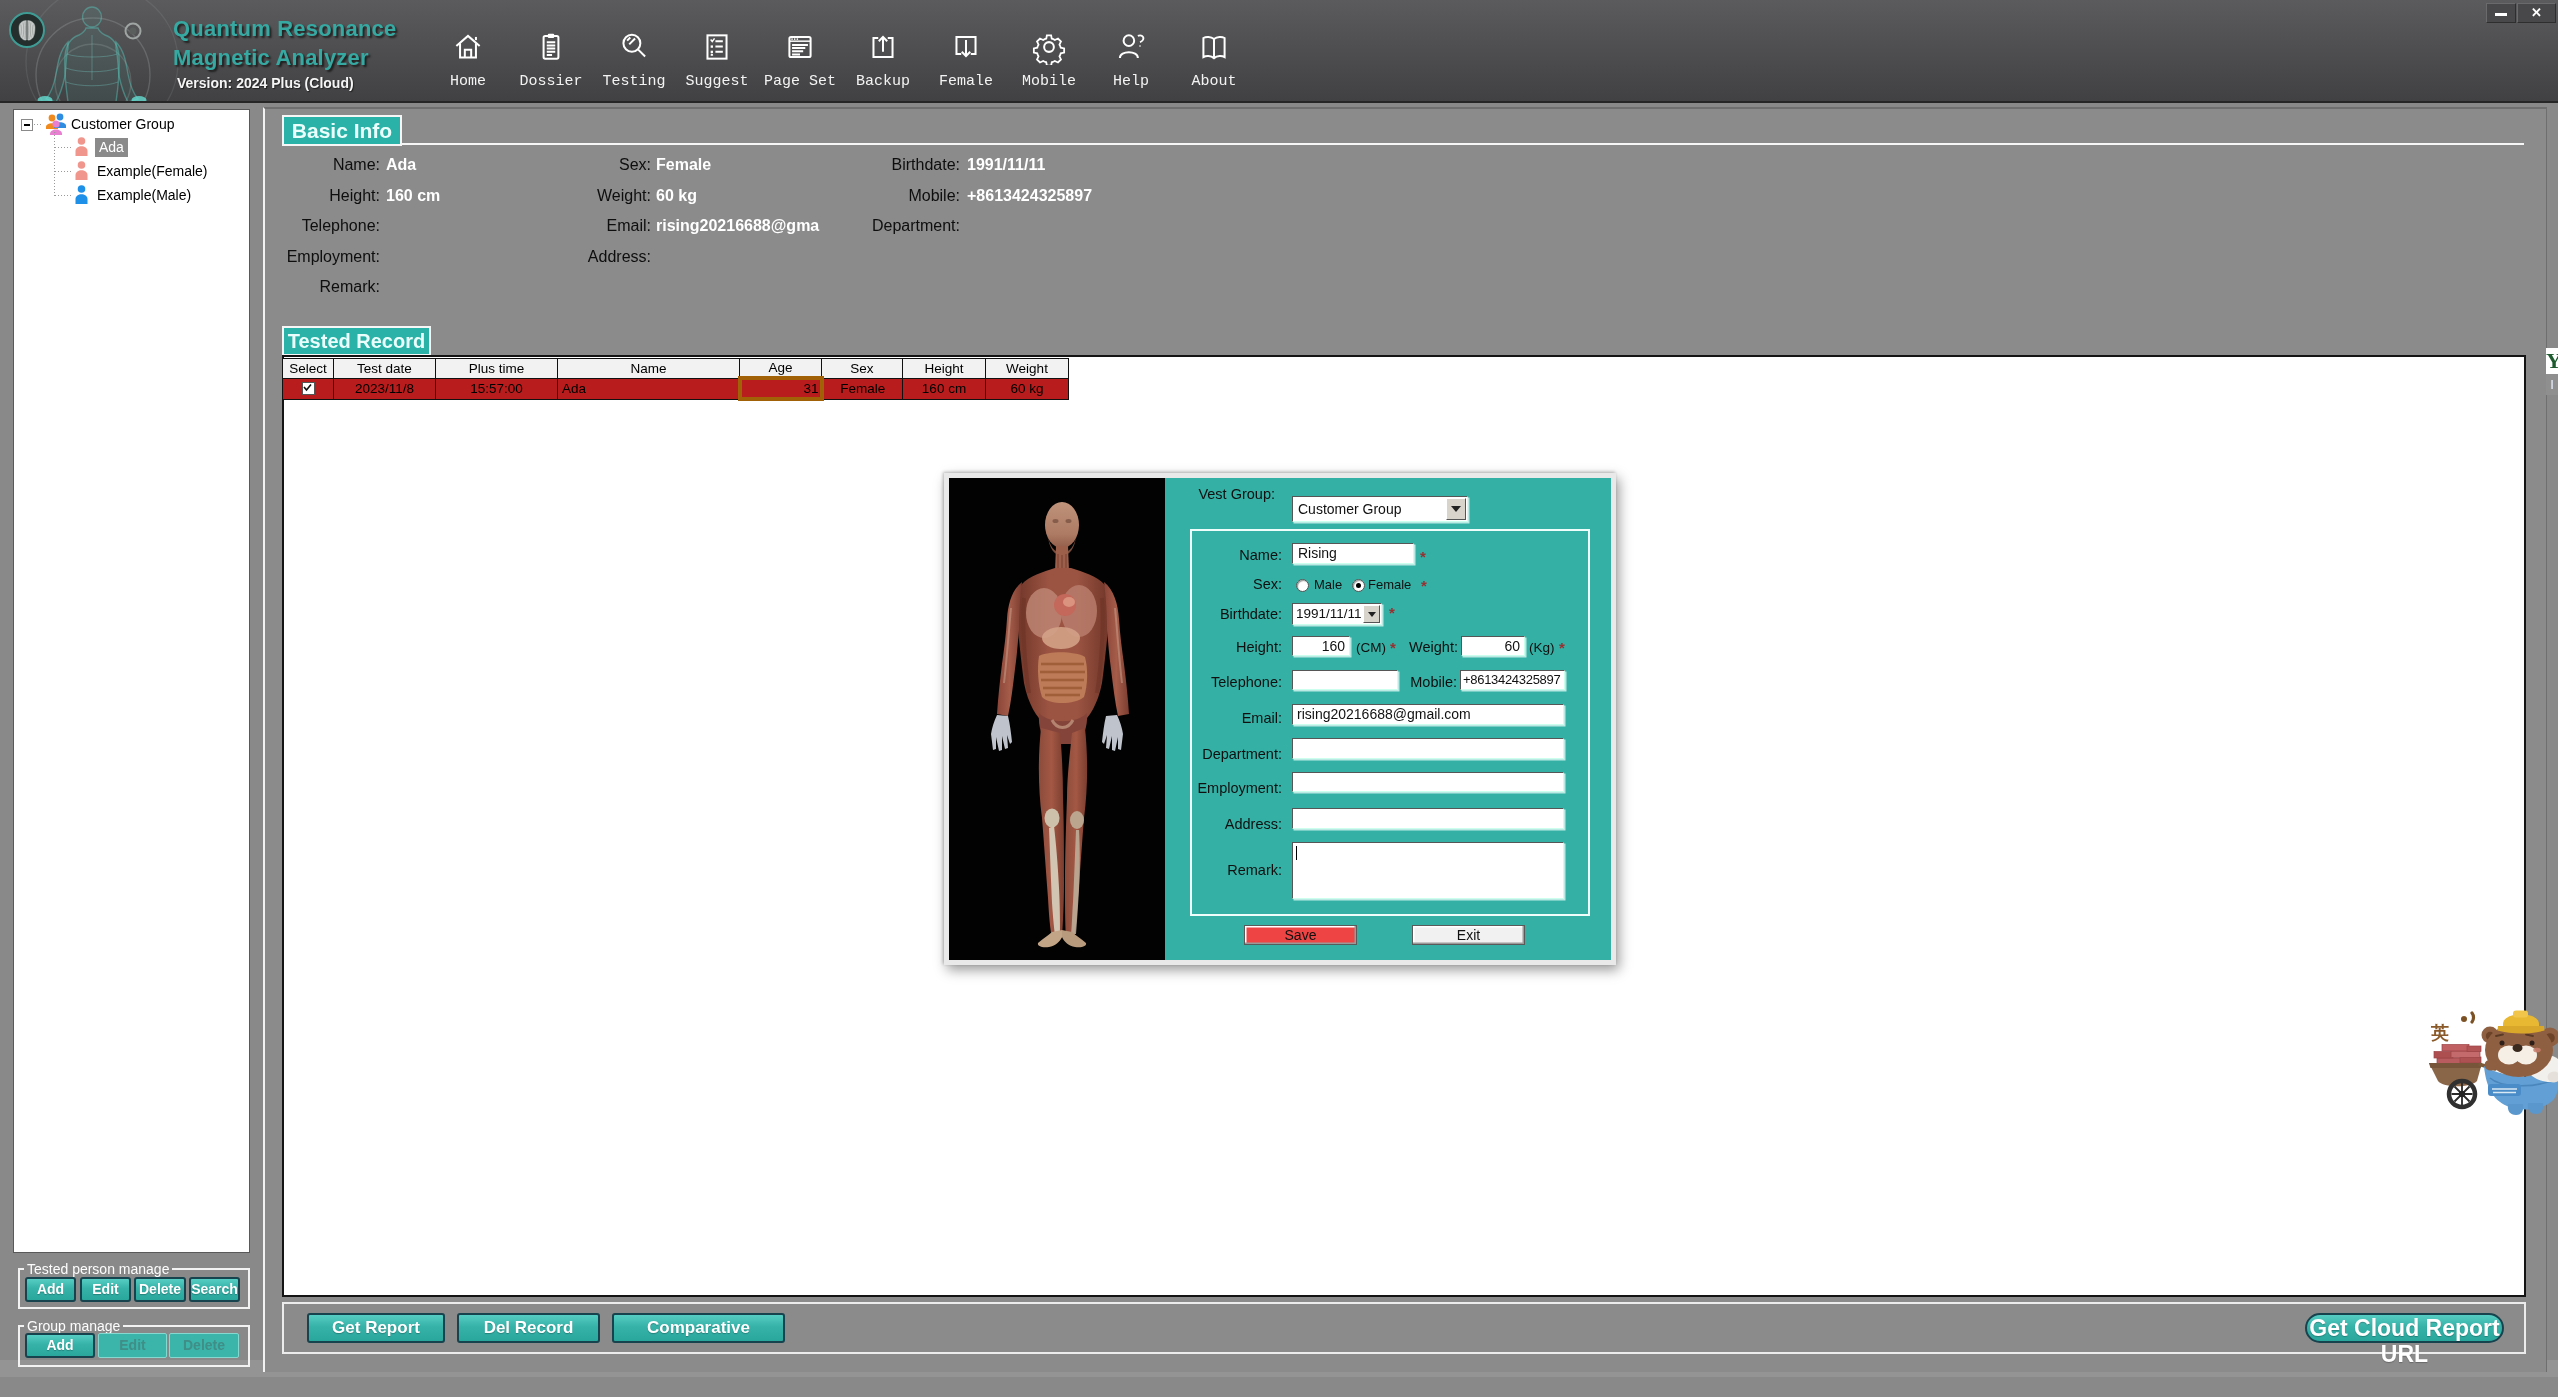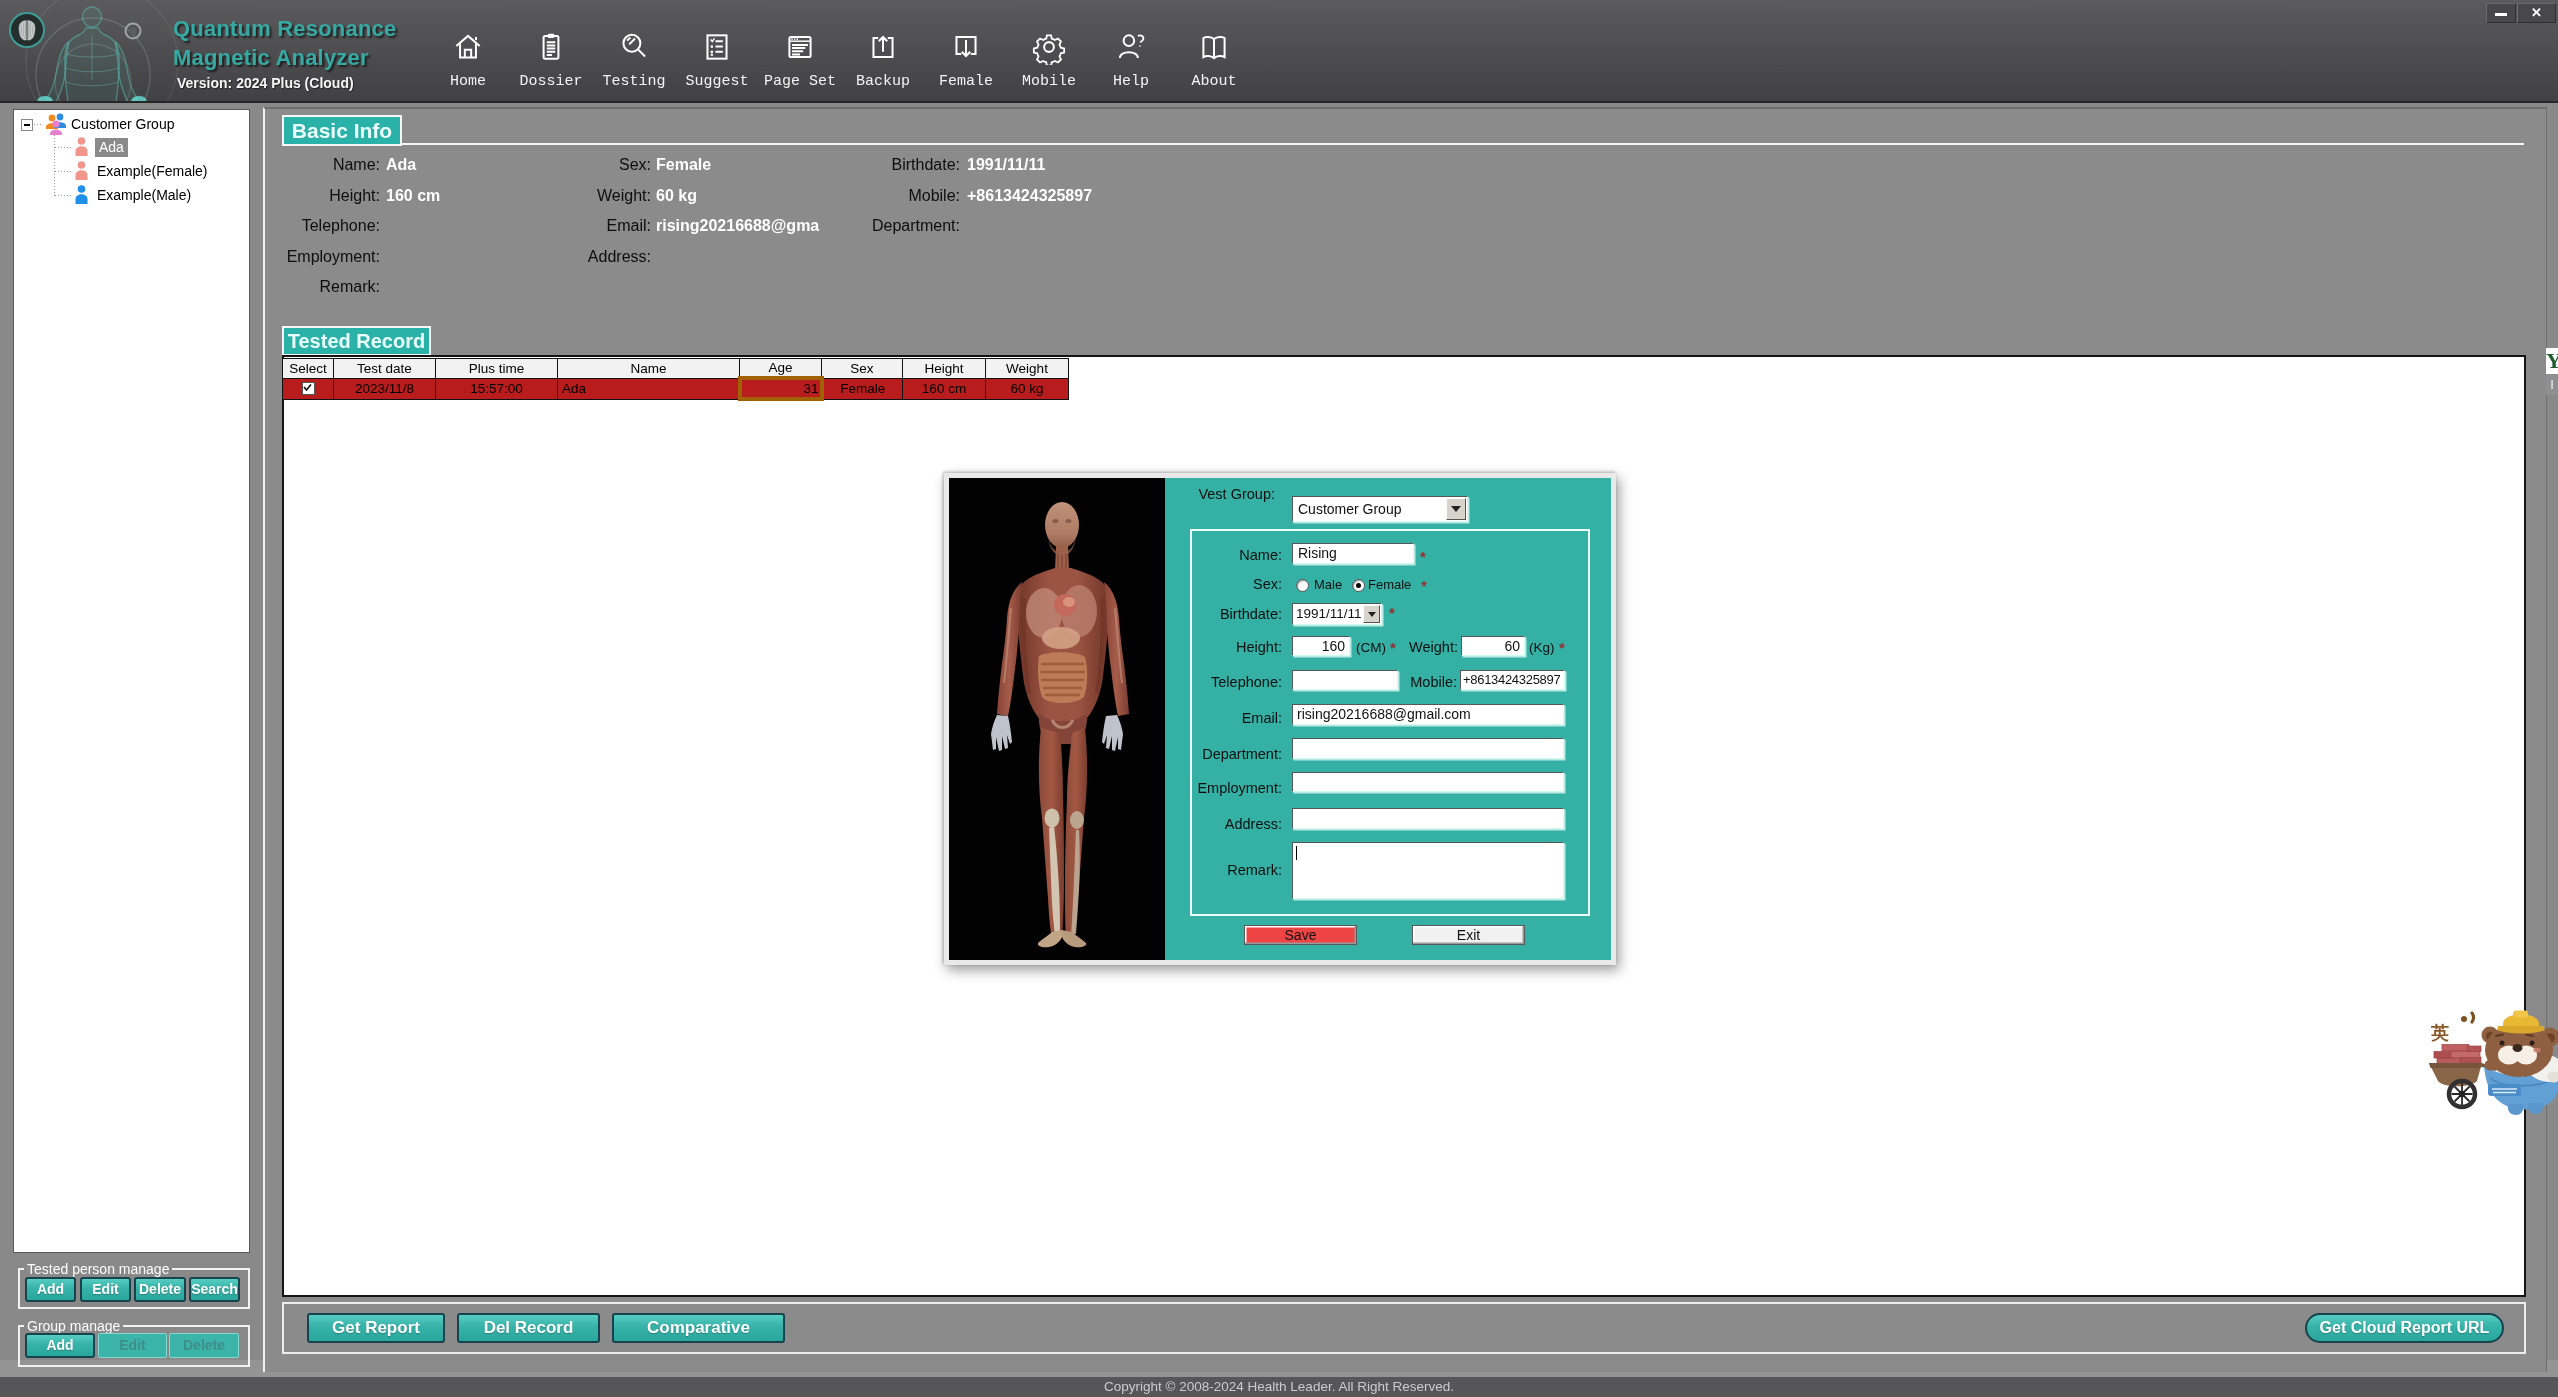--- a/index.html
+++ b/index.html
@@ -152,21 +152,20 @@
       <div class="nlbl">About</div>
     </div>
 
     <div class="abs" style="left:2486px;top:3px;width:28px;height:18px;background:#48484a;border:1px solid #6a6a6c;border-bottom-color:#2e2e2e;border-right-color:#2e2e2e;">
         <div style="width:12px;height:3px;background:#fff;margin:9px auto 0;"></div>
       </div>
     <div class="abs" style="left:2517px;top:3px;width:37px;height:18px;background:#48484a;border:1px solid #6a6a6c;border-bottom-color:#2e2e2e;border-right-color:#2e2e2e;color:#fff;font-weight:bold;font-size:13px;text-align:center;line-height:17px;">✕</div>
   </div>
 
   <div class="abs" style="left:0;top:1360px;width:2558px;height:17px;background:#949494;"></div>
-  <div class="abs" style="left:0;top:1377px;width:2558px;height:20px;background:#565659;color:#cccccc;font-size:13.5px;text-align:center;line-height:20px;">Copyright © 2008-2024 Health Leader. All Right Reserved.</div>
 
   <div class="abs" style="left:13px;top:109px;width:237px;height:1144px;background:#ffffff;border:1px solid #595959;box-sizing:border-box;">
 
     <div class="abs" style="left:7px;top:9px;width:12px;height:12px;background:#fff;border:1px solid #8a8a8a;box-sizing:border-box;">
         <div style="width:6px;height:2px;background:#000;margin:4px auto 0;"></div>
       </div>
 
     <svg class="abs" style="left:30px;top:3px;" width="24" height="22" viewBox="0 0 24 22">
       <circle cx="8" cy="5" r="3.4" fill="#f08a1e"></circle>
         <path d="M2 14 C2 9,14 9,14 14 L14 16 L2 16 Z" fill="#f08a1e"></path>
@@ -278,21 +277,21 @@
       <td style="border:1px solid #111;text-align:center;">160 cm</td>
       <td style="border:1px solid #111;text-align:center;">60 kg</td>
     </tr>
   </tbody>
     </table>
 
   <div class="abs" style="left:282px;top:1302px;width:2244px;height:52px;border:2px solid #ececec;box-sizing:border-box;"></div>
   <div class="tbtn" style="left:307px;top:1313px;width:138px;height:30px;font-size:17px;line-height:26px;">Get Report</div>
   <div class="tbtn" style="left:457px;top:1313px;width:143px;height:30px;font-size:17px;line-height:26px;">Del Record</div>
   <div class="tbtn" style="left:612px;top:1313px;width:173px;height:30px;font-size:17px;line-height:26px;">Comparative</div>
-  <div class="tbtn" style="left:2305px;top:1313px;width:199px;height:30px;font-size:16px;line-height:26px;border-radius:15px;">Get Cloud Report URL</div>
+  <div class="tbtn" style="left:2305px;top:1313px;width:199px;height:30px;font-size:23px;line-height:26px;border-radius:15px;">Get Cloud Report URL</div>
 
   <div class="abs" style="left:2546px;top:348px;width:12px;height:26px;background:#fff;color:#1e5c30;font-family:'Liberation Serif',serif;font-weight:bold;font-size:22px;line-height:26px;overflow:hidden;">Y.</div>
   <div class="abs" style="left:2546px;top:374px;width:12px;height:21px;background:#8f8f8f;color:#e8f0ff;font-size:13px;line-height:21px;text-align:center;overflow:hidden;">I</div>
   <div class="abs" style="left:2546px;top:395px;width:1px;height:965px;background:#707070;"></div>
 
   <div class="abs" id="dialog" style="left:944px;top:473px;width:672px;height:492px;border:5px solid #e9e9e9;box-sizing:border-box;background:#34b0a5;box-shadow:3px 5px 12px rgba(0,0,0,0.4), -1px -1px 3px rgba(0,0,0,0.25);">
     <div class="abs" style="left:0;top:0;width:216px;height:482px;background:#020202;overflow:hidden;">
       <svg width="216" height="482" viewBox="0 0 216 482" id="bodysvg">
         <defs>
           <linearGradient id="musc" x1="0" y1="0" x2="1" y2="0">

